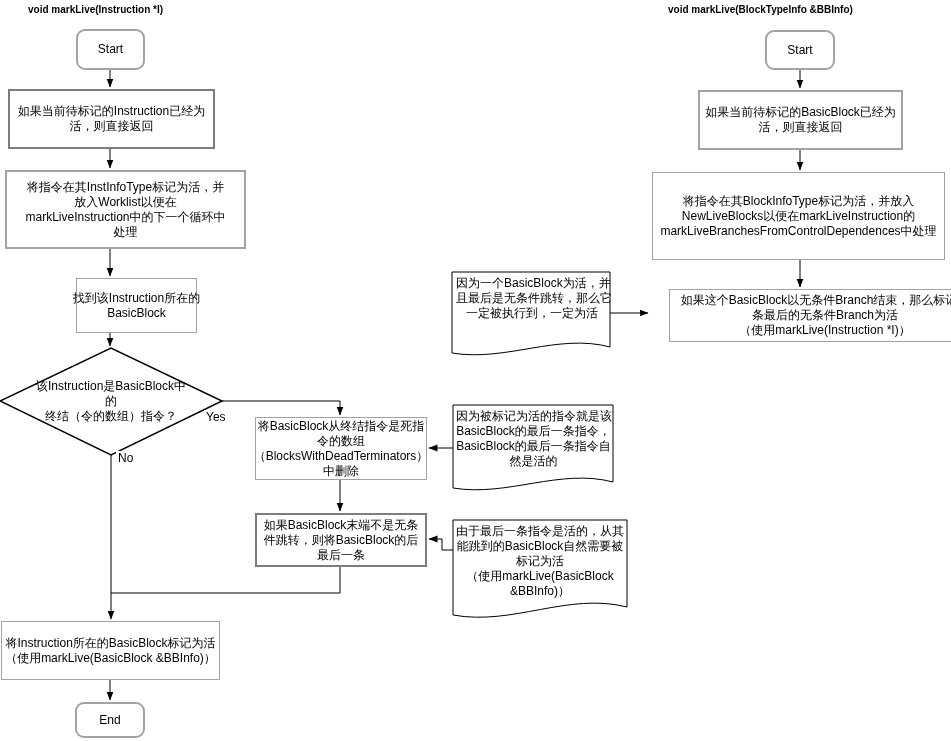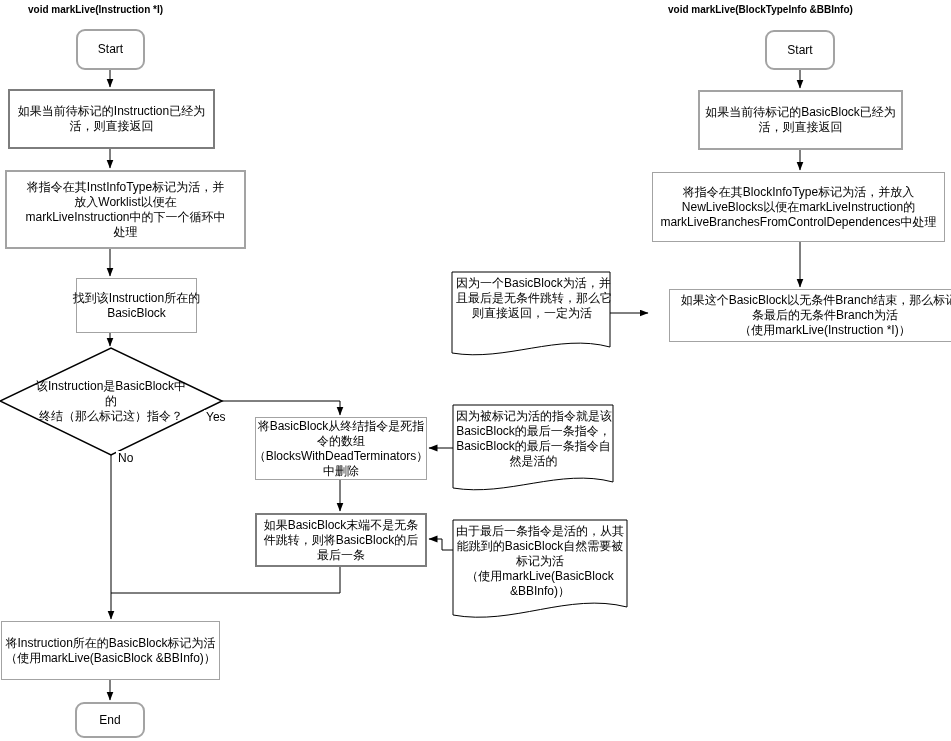--- a/index.html
+++ b/index.html
@@ -69,50 +69,50 @@
   <div class="node gray" style="left:8px;top:89px;width:207px;height:60px;">如果当前待标记的Instruction已经为
 活，则直接返回</div>
   <div class="node thick" style="left:5px;top:170px;width:241px;height:79px;">将指令在其InstInfoType标记为活，并
 放入Worklist以便在
 markLiveInstruction中的下一个循环中
 处理</div>
   <div class="node" style="left:76px;top:278px;width:121px;height:55px;">找到该Instruction所在的
 BasicBlock</div>
   <div class="floating" style="left:11px;top:379px;width:200px;">该Instruction是BasicBlock中
 的
-终结（那么标记这）指令？</div>
+终结（令的数组）指令？</div>
   <div class="edge-label" style="left:204px;top:410px;">Yes</div>
   <div class="edge-label" style="left:116px;top:451px;">No</div>
   <div class="node" style="left:255px;top:417px;width:172px;height:63px;">将BasicBlock从终结指令是死指
 令的数组
 （BlocksWithDeadTerminators）
 中删除</div>
   <div class="node gray" style="left:255px;top:513px;width:172px;height:54px;">如果BasicBlock末端不是无条
 件跳转，则将BasicBlock的后
 最后一条</div>
   <div class="node" style="left:1px;top:621px;width:219px;height:59px;">将Instruction所在的BasicBlock标记为活
 （使用markLive(BasicBlock &amp;BBInfo)）</div>
   <div class="node rounded" style="left:75px;top:702px;width:70px;height:36px;">End</div>
 
   <div class="floating" style="left:456px;top:276px;width:152px;">因为一个BasicBlock为活，并
 且最后是无条件跳转，那么它
-则直接返回，一定为活</div>
+一定被执行到，一定为活</div>
   <div class="floating" style="left:456px;top:524px;width:168px;">由于最后一条指令是活的，从其
 能跳到的BasicBlock自然需要被
 标记为活
 （使用markLive(BasicBlock
 &amp;BBInfo)）</div>
   <div class="floating" style="left:456px;top:409px;width:155px;">因为被标记为活的指令就是该
 BasicBlock的最后一条指令，
 BasicBlock的最后一条指令自
 然是活的</div>
 
   <div class="node rounded" style="left:765px;top:30px;width:70px;height:40px;">Start</div>
   <div class="node thick" style="left:698px;top:90px;width:205px;height:60px;">如果当前待标记的BasicBlock已经为
 活，则直接返回</div>
-  <div class="node" style="left:652px;top:172px;width:293px;height:70px;">将指令在其BlockInfoType标记为活，并放入
+  <div class="node" style="left:652px;top:172px;width:293px;height:88px;">将指令在其BlockInfoType标记为活，并放入
 NewLiveBlocks以便在markLiveInstruction的
 markLiveBranchesFromControlDependences中处理</div>
   <div class="node" style="left:650px;top:289px;width:312px;height:53px;margin-left:19px;">如果这个BasicBlock以无条件Branch结束，那么标记这
 条最后的无条件Branch为活
 （使用markLive(Instruction *I)）</div>
 
 </div>
 
 </body></html>

